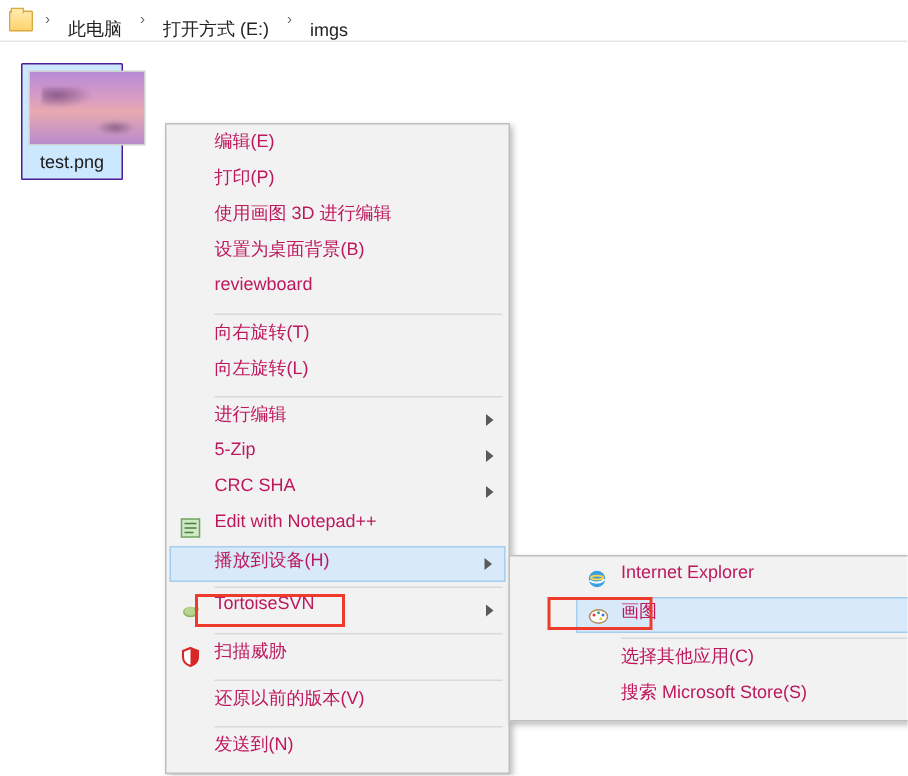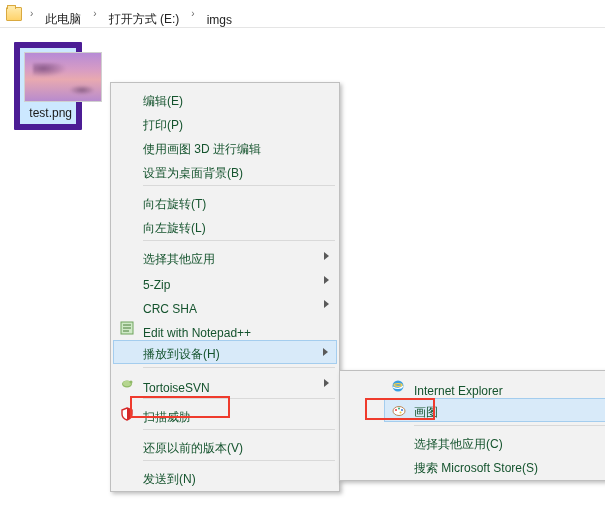--- a/index.html
+++ b/index.html
@@ -34,23 +34,23 @@
     }
     .breadcrumb .sep { color:#6b6b6b; font-size:10px; padding:0 4px;}
     .breadcrumb .crumb { color:#222; padding:2px 4px;margin-top:12px;}
     .content {
       position: relative;
       padding: 14px;
       height: calc(100% - 28px);
     }
     .file {
       width: 68px;
-      text-align: right;
+      text-align: center;
       background: #cce8ff;
-      border: 6px solid #4c1d95;
+      border: 1px solid #4c1d95;
       padding: 4px;
       border-radius: 1px;
     }
     .thumb {
       width: 78px; height: 50px;
       margin: 0 auto 4px;
       border: 1px solid #d0d0d0;
       background: linear-gradient(180deg,#b78bd6 0%,#d79cc4 35%,#e8a9b0 55%,#b88bce 100%);
       position: relative;
       overflow:hidden;
@@ -73,25 +73,25 @@
       border: 1px solid #bfbfbf;
       box-shadow: 2px 2px 4px rgba(0,0,0,.25);
       padding: 3px 2px;
       min-width: 230px;
     }
     .menu.main { left: 110px; top: 82px; width: 230px; }
     .menu.sub { left: 339px; top: 370px; width: 272px; padding-left: 44px; }
 
     .mi {
       display: flex;
-      align-items: flex-end;
+      align-items: flex-start;
       height: 24px;
       padding: 0 18px 0 30px;
       position: relative;
-      color: #14532d;
+      color: #be185d;
       white-space: nowrap;
     }
     .mi .icn {
       position: absolute; left: 6px; top: 50%; transform: translateY(-50%);
       width: 16px; height: 16px; display:flex;align-items:center;justify-content:center;
     }
     .mi .arrow {
       position: absolute; right: 8px; top: 50%; transform: translateY(-50%);
       width: 0; height: 0; border-top: 4px solid transparent; border-bottom: 4px solid transparent;
       border-left: 5px solid #5a5a5a;
@@ -137,30 +137,33 @@
     </div>
   <div class="mi">
       <span>打印(P)</span>
     </div>
   <div class="mi">
       <span>使用画图 3D 进行编辑</span>
     </div>
   <div class="mi">
       <span>设置为桌面背景(B)</span>
     </div>
+  <div class="mi">
+      <span>reviewboard</span>
+    </div>
   <div class="sep-line"></div>
   <div class="mi">
       <span>向右旋转(T)</span>
     </div>
   <div class="mi">
       <span>向左旋转(L)</span>
     </div>
   <div class="sep-line"></div>
   <div class="mi">
-      <span>选择其他应用</span>
+      <span>进行编辑</span>
       <span class="arrow"></span>
     </div>
   <div class="mi">
       <span>5-Zip</span>
       <span class="arrow"></span>
     </div>
   <div class="mi">
       <span>CRC SHA</span>
       <span class="arrow"></span>
     </div>

